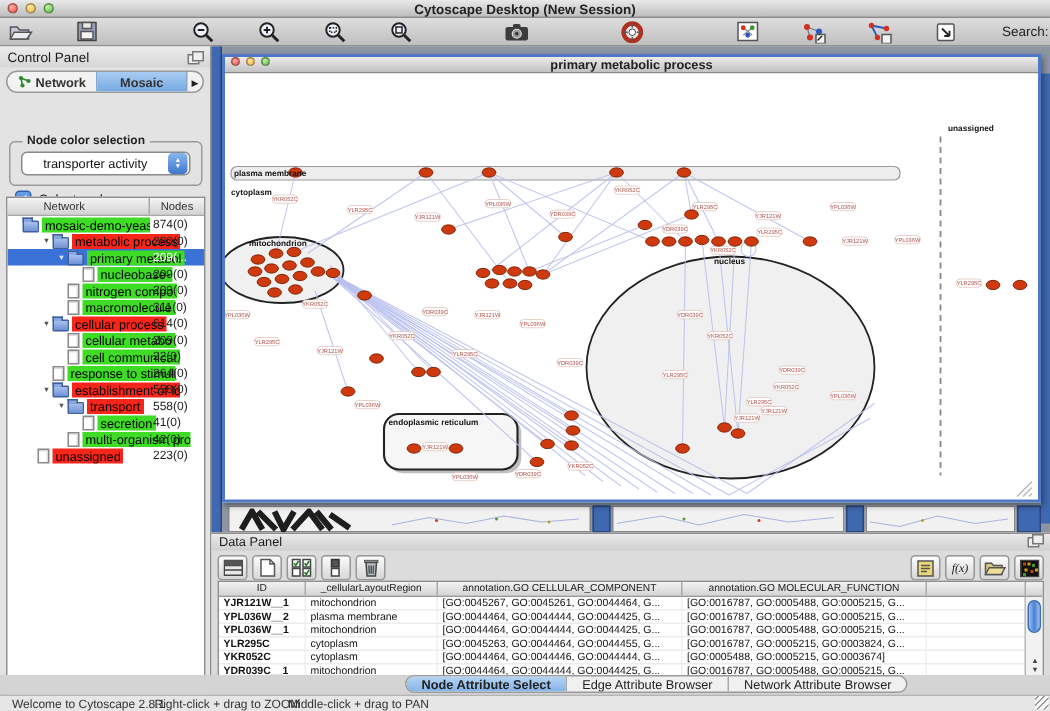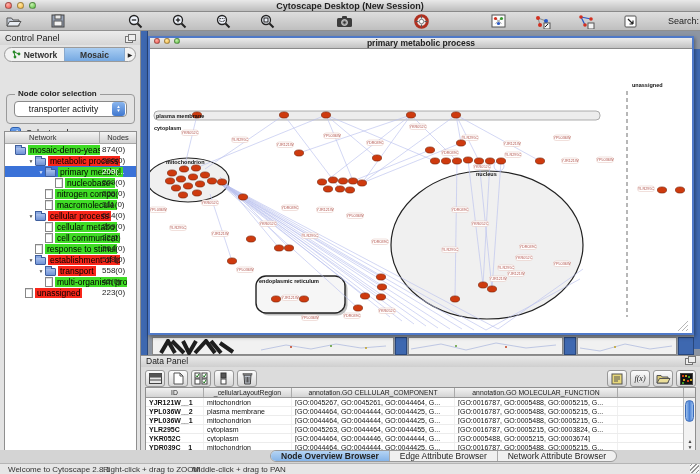--- a/index.html
+++ b/index.html
@@ -388,20 +388,27 @@
             <span class="ticon folder"></span>
             <span class="tlabel red">establishment of lo</span>
             <span class="tcount">558(0)</span>
           </div>
           <div class="trow">
             <span class="ind" style="width: 32px;"></span>
             <span class="arrow">▼</span>
             <span class="ticon folder"></span>
             <span class="tlabel red">transport</span>
             <span class="tcount">558(0)</span>
+          </div>
+          <div class="trow">
+            <span class="ind" style="width: 42px;"></span>
+            <span class="arrow"></span>
+            <span class="ticon file"></span>
+            <span class="tlabel green">secretion</span>
+            <span class="tcount">41(0)</span>
           </div>
           <div class="trow">
             <span class="ind" style="width: 32px;"></span>
             <span class="arrow"></span>
             <span class="ticon file"></span>
             <span class="tlabel green">multi-organism pro</span>
             <span class="tcount">42(0)</span>
           </div>
           <div class="trow">
             <span class="ind" style="width: 12px;"></span>
@@ -783,21 +790,21 @@
         </div>
       <div class="vscroll">
         <div class="vthumb"></div>
         <div class="varrows">▲<br>▼</div>
       </div>
     </div>
   </div>
 
   <div class="tabstrip">
     <div class="seg-wrap" id="browser-tabs">
-        <span class="seg sel">Node Overview Browser</span>
+        <span class="seg sel">Node Attribute Select</span>
         <span class="seg">Edge Attribute Browser</span>
         <span class="seg">Network Attribute Browser</span>
       </div>
   </div>
 
   <div class="statusbar">
     <span style="left:8px">Welcome to Cytoscape 2.8.1</span>
     <span style="left:103px">Right-click + drag to ZOOM</span>
     <span style="left:192px">Middle-click + drag to PAN</span>
     <span class="grip"></span>

